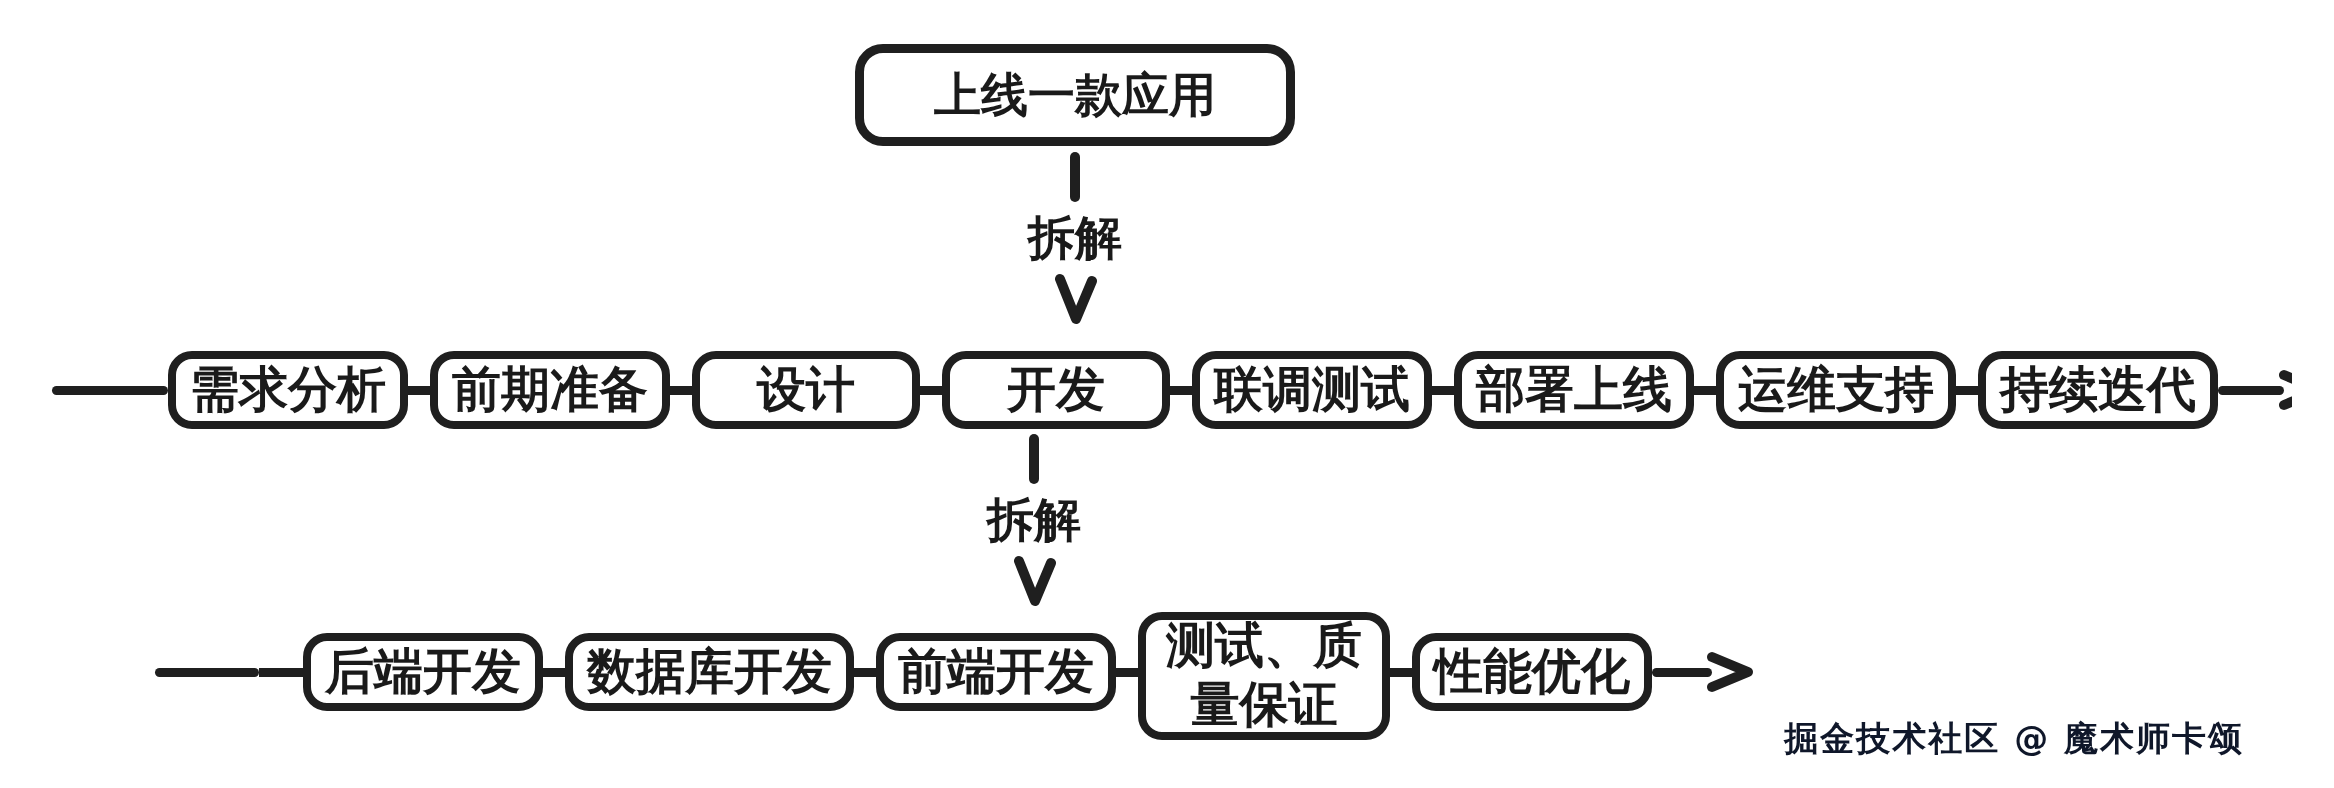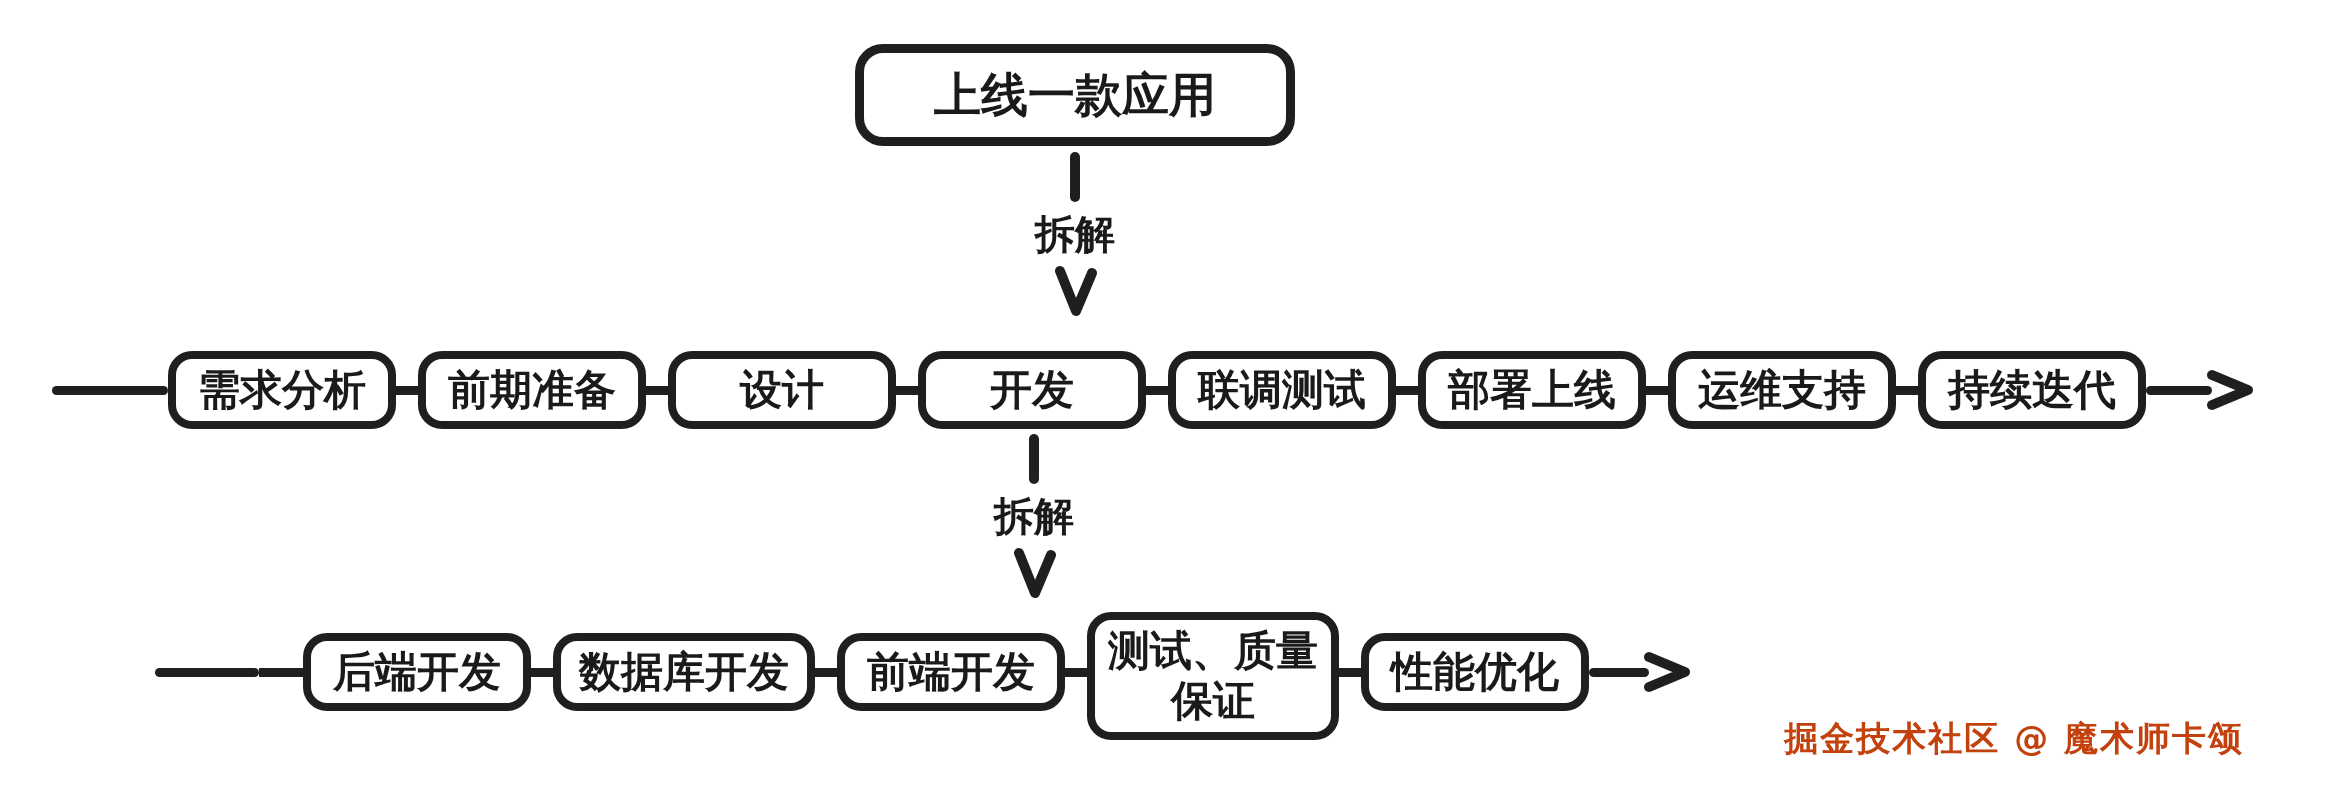--- a/index.html
+++ b/index.html
@@ -21,21 +21,21 @@
     display: flex;
     align-items: center;
     justify-content: center;
     box-sizing: border-box;
     background: #ffffff;
     border: 8px solid #1f1f1f;
     border-radius: 24px;
     height: 78px;
     min-width: 228px;
     padding: 0 14px;
-    font-size: 42px;
+    font-size: 49px;
     font-weight: 700;
     white-space: nowrap;
     flex: 0 0 auto;
   }
   .node.root {
     position: absolute;
     left: 855px;
     top: 44px;
     height: 102px;
     min-width: 440px;
@@ -74,34 +74,34 @@
     align-items: center;
     transform: translateX(-50%);
   }
   .stem {
     width: 10px;
     height: 50px;
     background: #1f1f1f;
     border-radius: 6px;
   }
   .vlabel {
-    font-size: 40px;
+    font-size: 47px;
     font-weight: 700;
     margin: 5px 0 3px 0;
     color: #1a1a1a;
   }
   .arrow-svg { display: block; flex: 0 0 auto; }
   .right-arrow { margin-left: -8px; }
   .watermark {
     position: absolute;
     right: 48px;
     top: 716px;
     font-size: 34px;
     font-weight: 700;
-    color: #c2410c;
+    color: #0f172a;
     letter-spacing: 2px;
     text-shadow: 1px 1px 0 #ffffff;
   }
 </style>
 </head>
 <body>
 
 <div class="canvas">
 
   <div class="node root">上线一款应用</div>

